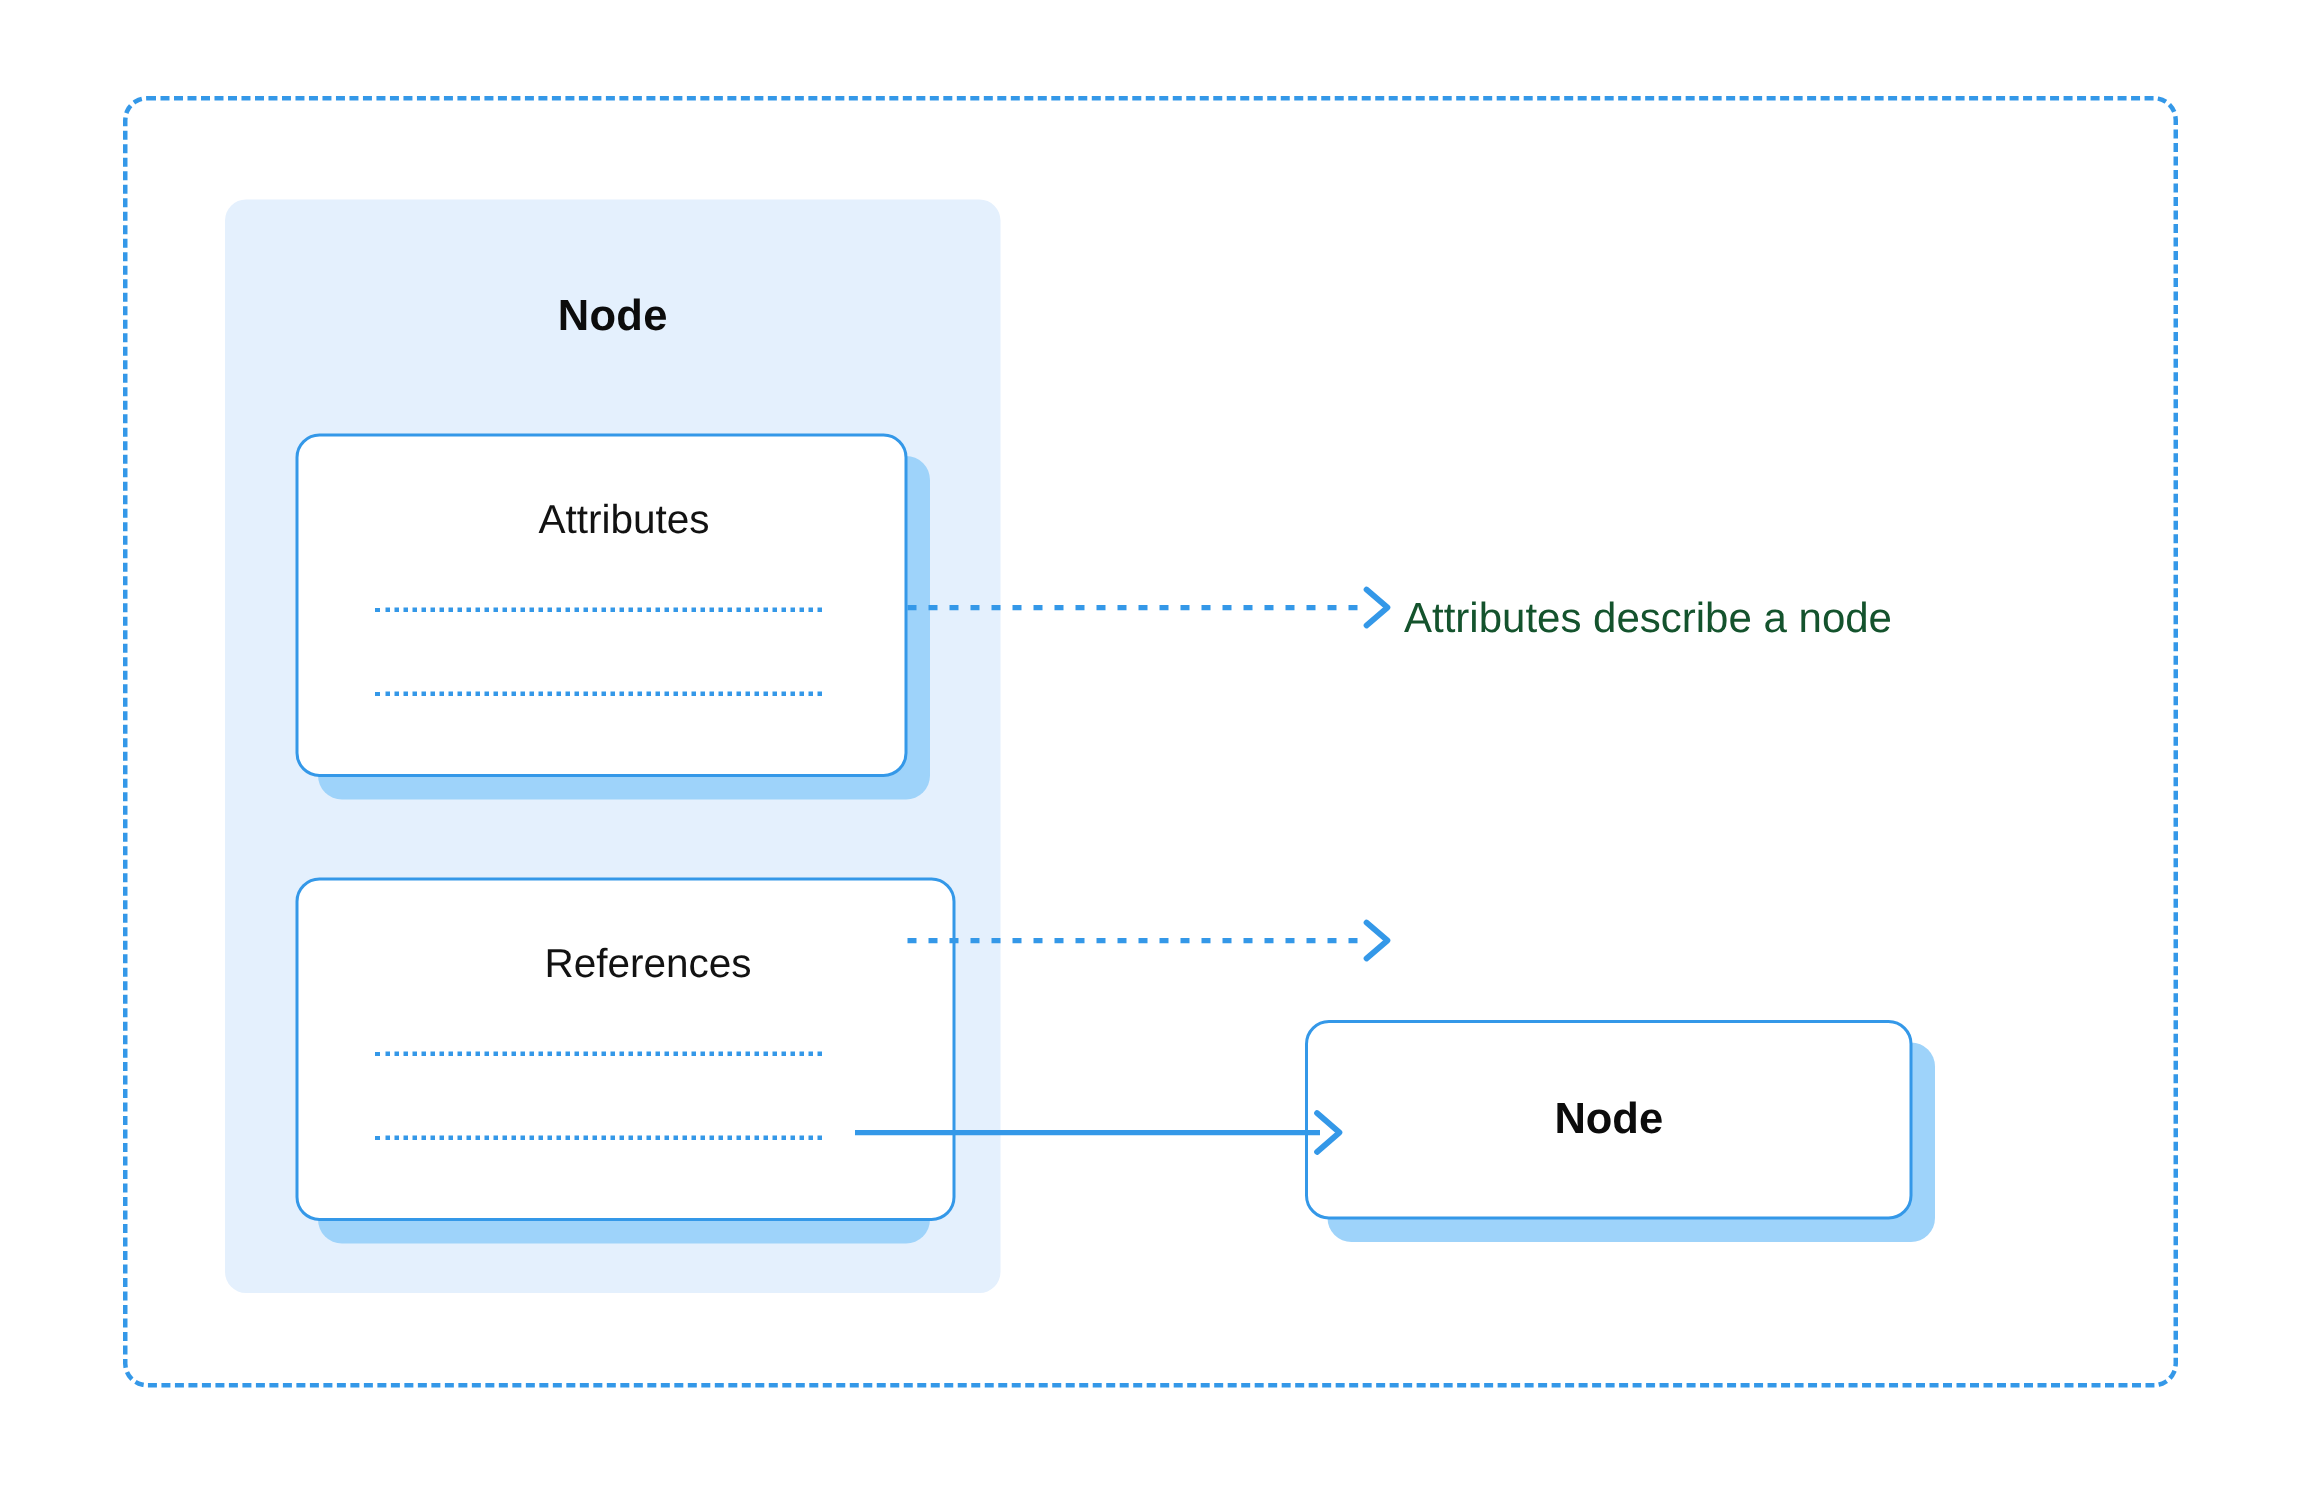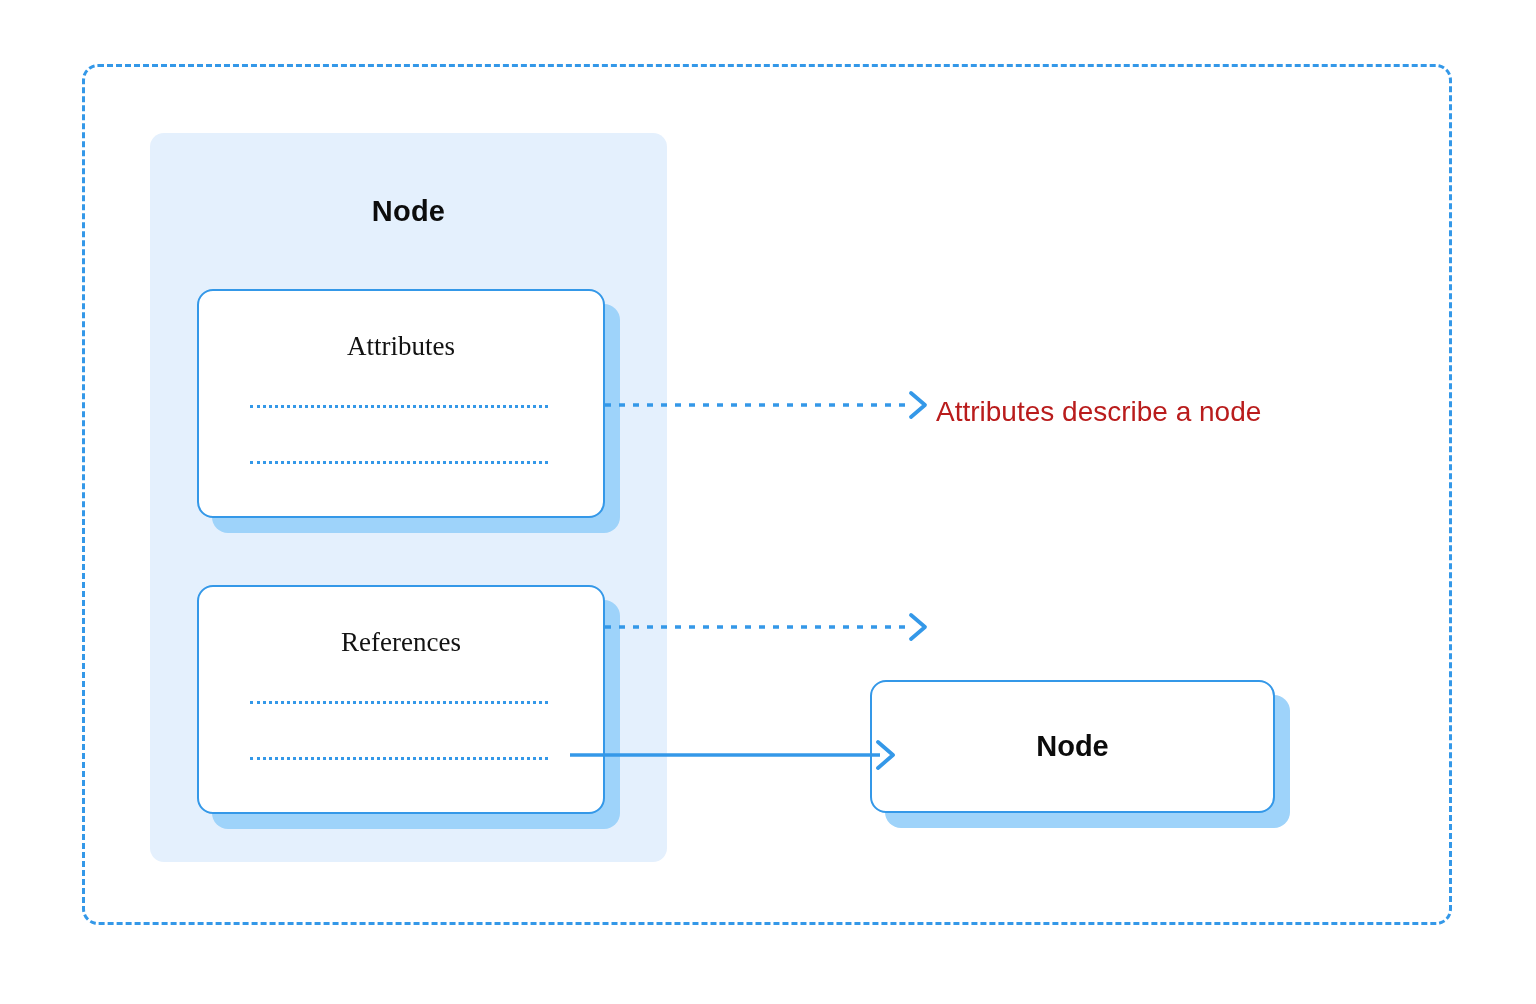--- a/index.html
+++ b/index.html
@@ -61,39 +61,38 @@
     border: 2.5px solid #3498e8;
     border-radius: 16px;
   }
   .card-shadow {
     position: absolute;
     background: #9ed3fa;
     border-radius: 16px;
   }
   .card-title {
     position: absolute;
-    left: 0;
+    left: 15px;
     top: 40px;
     width: 100%;
     text-align: center;
     font-size: 27px;
     font-weight: 400;
     color: #121212;
-    font-family: Liberation Serif, serif;
   }
   .card-line {
     position: absolute;
     height: 0;
     border-top: 3px dotted #3498e8;
   }
 
   
   .card-attributes { left: 197px; top: 289px; width: 408px; height: 229px; }
   .shadow-attributes { left: 212px; top: 304px; width: 408px; height: 229px; }
-  .card-references { left: 197px; top: 585px; width: 408px; height: 229px; }
+  .card-references { left: 197px; top: 585px; width: 440px; height: 229px; }
   .shadow-references { left: 212px; top: 600px; width: 408px; height: 229px; }
 
   
   .node-box {
     position: absolute;
     left: 870px;
     top: 680px;
     width: 405px;
     height: 133px;
     box-sizing: border-box;
@@ -122,21 +121,21 @@
     font-size: 29px;
     font-weight: bold;
     color: #0c0c0c;
   }
 
   
   .callout {
     position: absolute;
     font-size: 28px;
     font-weight: 400;
-    color: #b91c1c;
+    color: #14532d;
     line-height: 1.62;
     white-space: pre-line;
   }
   .callout-attributes { left: 936px; top: 389px; }
   .callout-references { left: 930px; top: 589px; }
 
   
   .connectors {
     position: absolute;
     left: 0;

